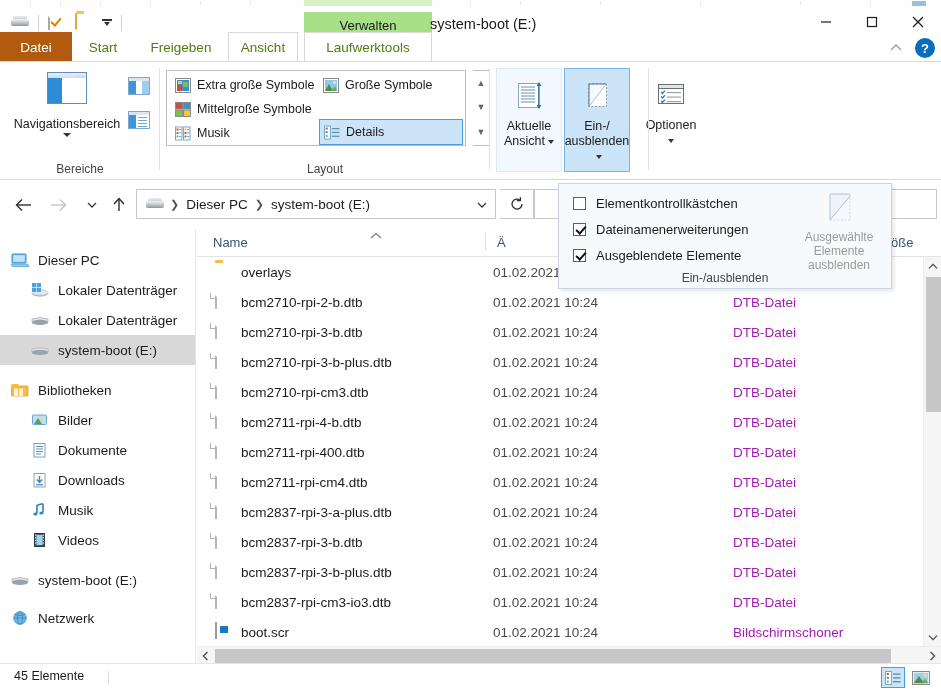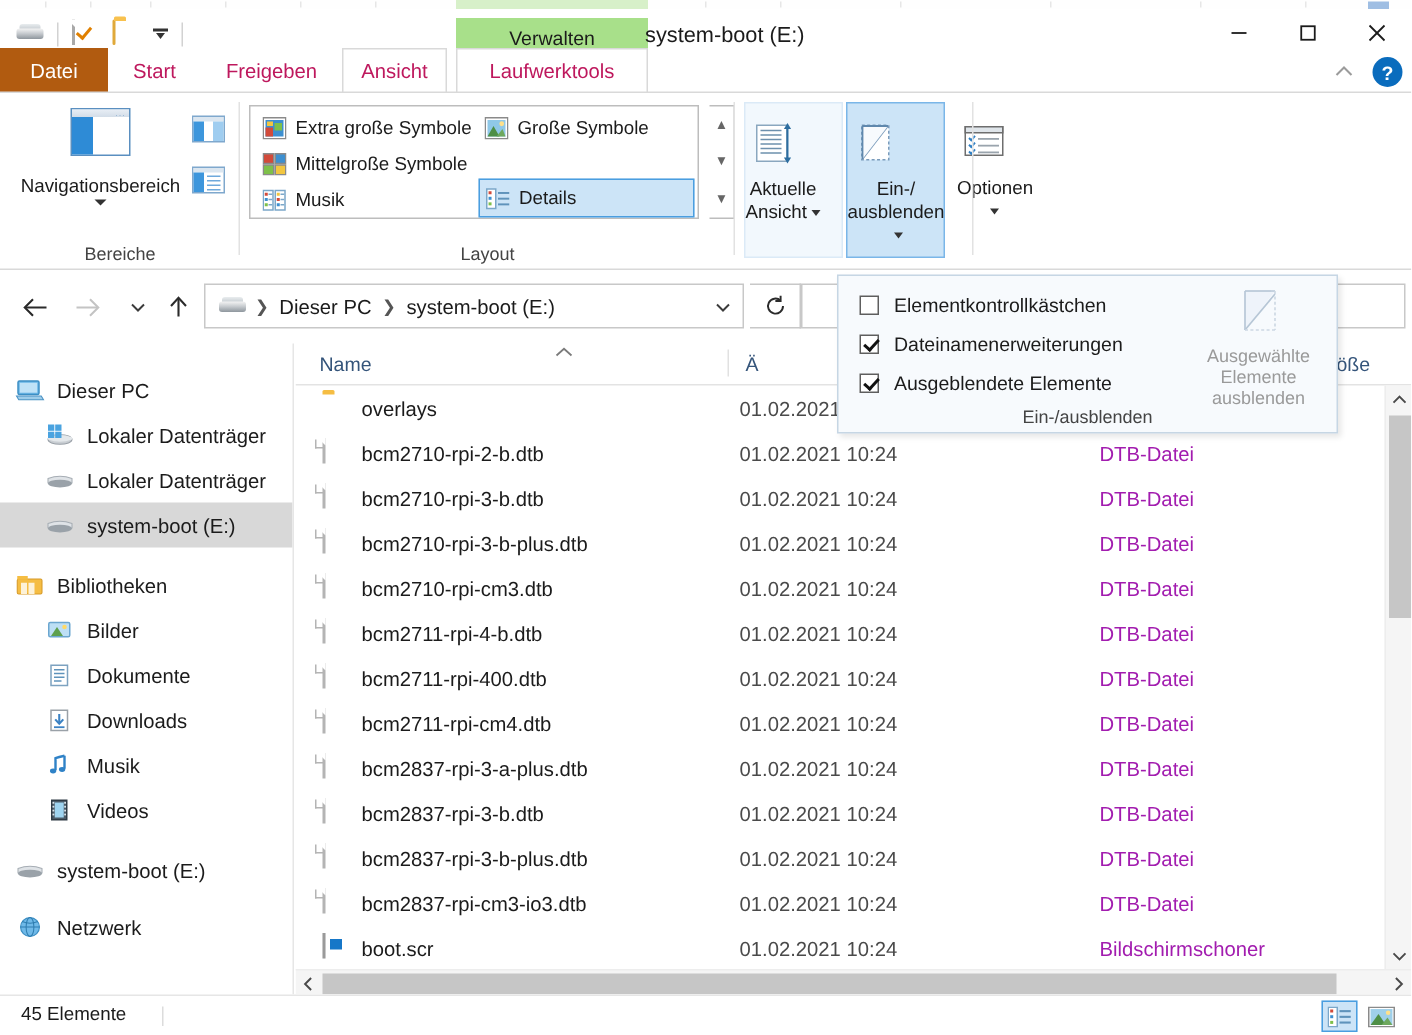--- a/index.html
+++ b/index.html
@@ -55,21 +55,21 @@
   .wbtn{ width:46px; height:32px; display:flex; align-items:center; justify-content:center; background:transparent; }
   .wbtn svg{ display:block; }
 
   
   .ctx-tab{ position:absolute; left:304px; top:6px; width:128px; height:26px; background:#a8e08a;
             display:flex; align-items:center; justify-content:center; font-size:13px; color:#1b1b1b; }
 
   
   .tabstrip{ position:absolute; left:0; top:32px; width:941px; height:30px; }
   .tab{ position:absolute; top:0; height:30px; display:flex; align-items:center; justify-content:center;
-        font-size:13.5px; color:#be185d; }
+        font-size:13.5px; color:#4d7c0f; }
   .tab-file{ left:0; width:72px; background:#b15b10; color:#fff; }
   .tab-start{ left:72px; width:62px; }
   .tab-share{ left:134px; width:94px; }
   .tab-view{ left:228px; width:70px; background:#fff; border-top:1px solid #d9d9d9;
              border-left:1px solid #d9d9d9; border-right:1px solid #d9d9d9; }
   .tab-drive{ left:304px; width:128px; background:#fff; border-top:1px solid #d9d9d9;
               border-left:1px solid #d9d9d9; border-right:1px solid #d9d9d9; }
   .tabstrip-base{ position:absolute; left:0; top:61px; width:941px; height:1px; background:#d9d9d9; }
   .tab-view:after,.tab-drive:after{ content:""; position:absolute; left:0; bottom:-1px; width:100%; height:1px; background:#fff; }
 
@@ -119,21 +119,21 @@
   .vitem.sel{ background:#cce4f7; border:1px solid #4a9ee0; }
   .vico{ width:16px; height:15px; flex:0 0 16px; position:relative; }
   .gallery-scroll{ position:absolute; right:0; top:8px; width:17px; height:76px;
                    border:1px solid #bdbdbd; border-left:0; background:#fff;
                    display:flex; flex-direction:column; justify-content:space-around; align-items:center; }
   .gs-a{ font-size:9px; color:#666; line-height:1; }
 
   
   .g-right{ left:496px; width:210px; }
   .rbtn{ position:absolute; top:6px; width:66px; height:104px;
-         display:flex; flex-direction:column; align-items:flex-start; padding-top:10px; }
+         display:flex; flex-direction:column; align-items:center; padding-top:10px; }
   .rbtn .ric{ width:36px; height:36px; position:relative; }
   .rbtn .rlab{ font-size:12.5px; color:#1b1b1b; text-align:center; line-height:15px; margin-top:4px; }
   .rbtn.act{ background:#cce4f7; border:1px solid #7ab6e8; }
   .rbtn.hov{ background:#f2f8fd; border:1px solid #dbeaf7; }
   .mini-caret{ display:inline-block; width:0;height:0;border-left:3.5px solid transparent;
                border-right:3.5px solid transparent;border-top:4px solid #333; vertical-align:middle; margin-left:3px;}
 
   
   .navbar{ position:absolute; left:0; top:181px; width:941px; height:48px; background:#fff; }
   .navbtn{ position:absolute; top:12px; height:24px; display:flex; align-items:center; justify-content:center; }

